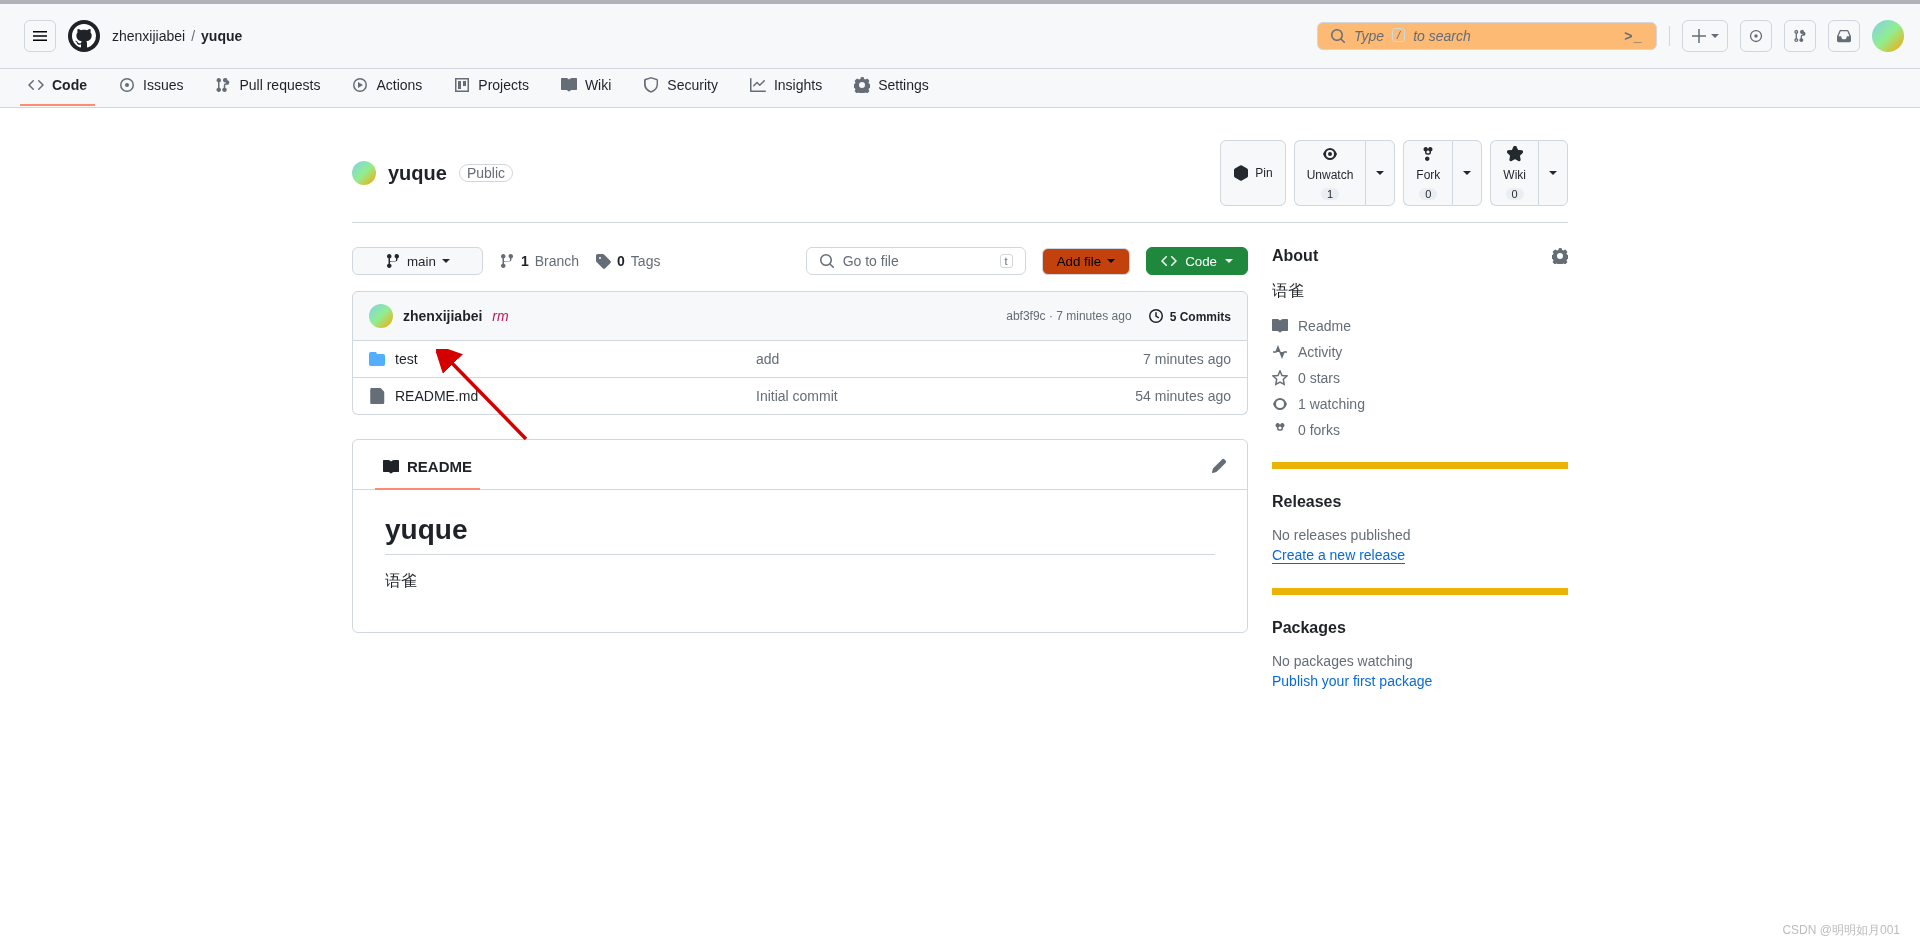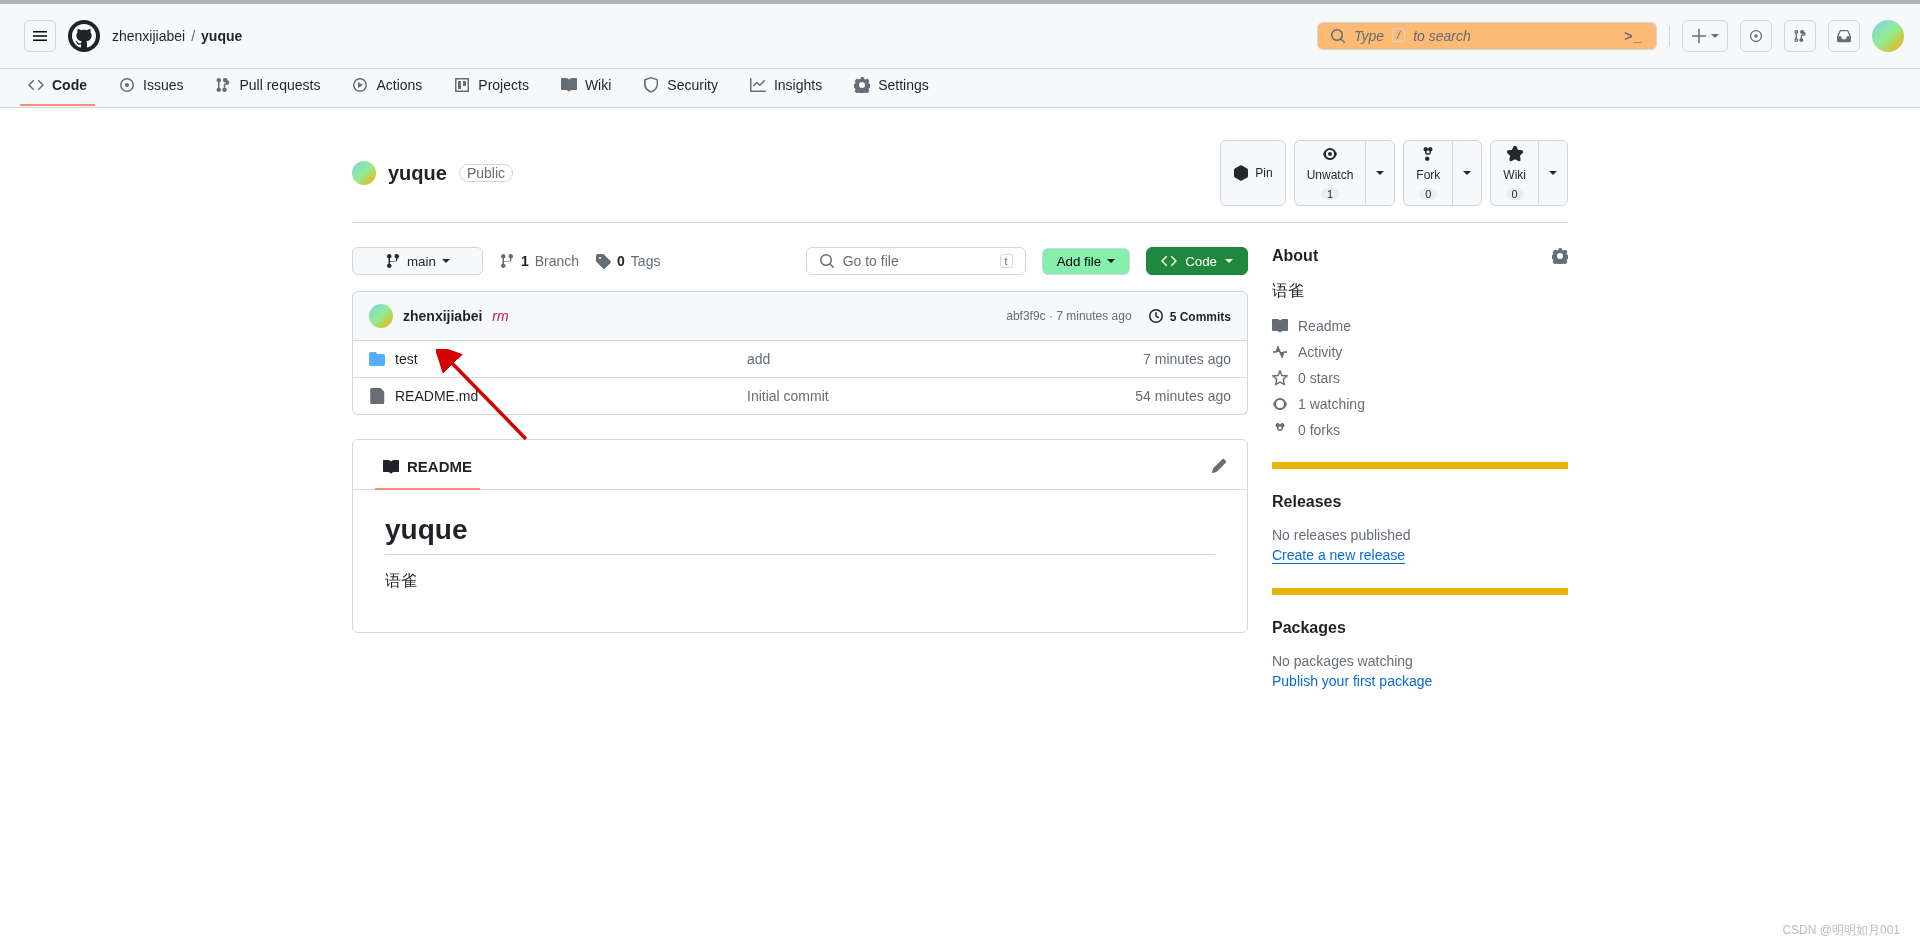--- a/index.html
+++ b/index.html
@@ -38,29 +38,29 @@
 .action-split .action-btn:first-child { border-radius:6px 0 0 6px; border-right:0;flex-direction:column; }
 .action-split .drop { width:30px; padding:0; border-radius:0 6px 6px 0; justify-content:center; }
 .hr { border:none; border-top:1px solid #d0d7de; margin:8px 0 24px; }
 .layout { display:grid; grid-template-columns:1fr 296px; gap:24px; }
 .file-nav { display:flex; align-items:center; gap:16px; margin-bottom:16px; }
 .branch-btn { display:flex; align-items:center; gap:6px; border:1px solid #d0d7de; border-radius:6px; padding:5px 32px; cursor:pointer; background:#f6f8fa; font-weight:500; color:#24292f; }
 .branch-info { display:flex; align-items:center; gap:6px; color:#656d76; cursor:pointer; }
 .branch-info strong { color:#1f2328; }
 .file-search { display:flex; align-items:center; border:1px solid #d0d7de; border-radius:6px; padding:5px 12px; gap:8px; color:#656d76; flex:0 0 220px; margin-left:auto; cursor:text; }
 .file-search .tkey { border:1px solid #d0d7de; border-radius:3px; padding:0 4px; font-size:11px; margin-left:auto; }
-.addfile-btn { display:flex; align-items:center; gap:6px; border:1px solid #d0d7de; border-radius:6px; padding:5px 14px; cursor:pointer; background:#86efac; font-weight:400; }
+.addfile-btn { display:flex; align-items:center; gap:6px; border:1px solid #d0d7de; border-radius:6px; padding:5px 14px; cursor:pointer; background:#c2410c; font-weight:400; }
 .code-btn { display:flex; align-items:center; gap:8px; border:1px solid #1f883d; border-radius:6px; padding:5px 14px; cursor:pointer; background:#1f883d; color:#fff; font-weight:500; }
 .commit-bar { display:flex; align-items:center; gap:10px; padding:12px 16px; border:1px solid #d0d7de; border-radius:6px 6px 0 0; background:#f6f8fa; }
 .commit-bar .author { font-weight:600; cursor:pointer; }
 .commit-bar .msg { color:#be185d; cursor:pointer;font-style:italic; }
 .commit-bar .right { margin-left:auto; display:flex; align-items:center; gap:16px; color:#656d76; font-size:12px; }
 .commit-bar .hash { cursor:pointer; }
 .commit-bar .commits { font-weight:600; color:#1f2328; cursor:pointer; display:flex; align-items:flex-end; gap:6px; }
-.file-row { display:flex; align-items:center; padding:10px 16px; border:1px solid #d0d7de; border-top:none; gap:8px; }
+.file-row { display:flex; align-items:center; padding:10px 16px; border:1px solid #d0d7de; border-top:none; gap:17px; }
 .file-row .fname { flex:0 0 370px; cursor:pointer; display:flex; align-items:center; gap:10px; }
 .file-row .fmsg { flex:1; color:#656d76; cursor:pointer; }
 .file-row .ftime { color:#656d76; }
 .readme-box { border:1px solid #d0d7de; border-radius:6px; margin-top:24px; }
 .readme-tabs { display:flex; align-items:center; padding:8px 10px 0 22px; border-bottom:1px solid #d0d7de; }
 .readme-tab { display:flex; align-items:center; gap:8px; padding:10px 8px 14px; font-weight:600; font-size:15px; position:relative; cursor:pointer; }
 .readme-tab::after { content:""; position:absolute; bottom:-1px; left:0; right:0; height:2px; background:#fd8c73; }
 .readme-tabs .edit { margin-left:auto; margin-right:10px; margin-bottom:6px; cursor:pointer; color:#656d76; }
 .readme-body { padding:24px 32px 40px; }
 .readme-body h1 { font-size:2em; font-weight:600; padding-bottom:8px; border-bottom:1px solid #d0d7de; margin-bottom:16px; }

